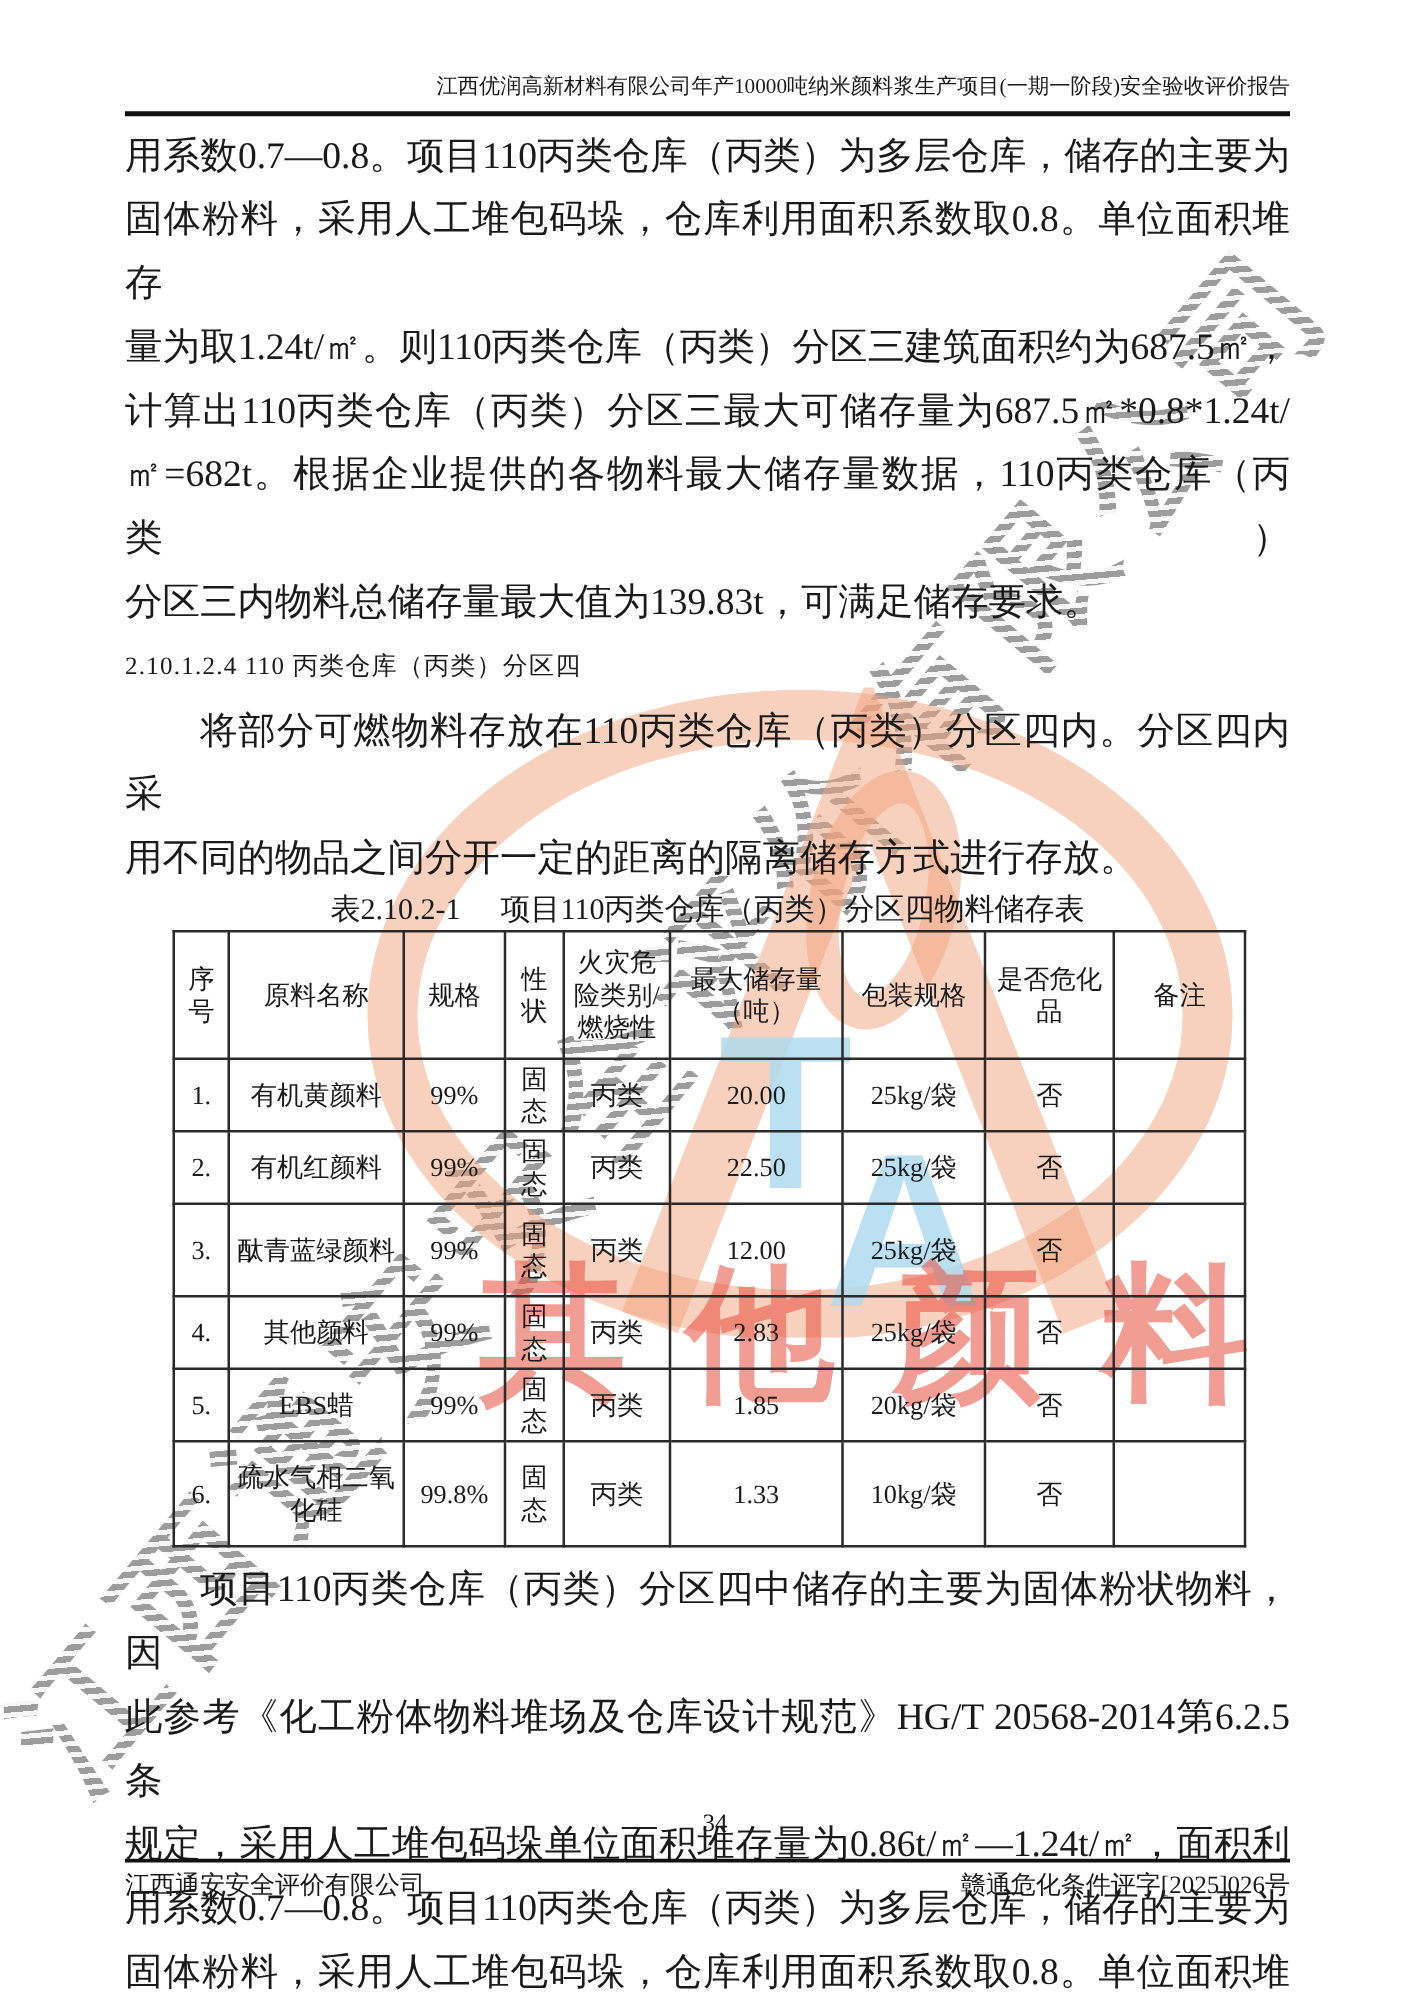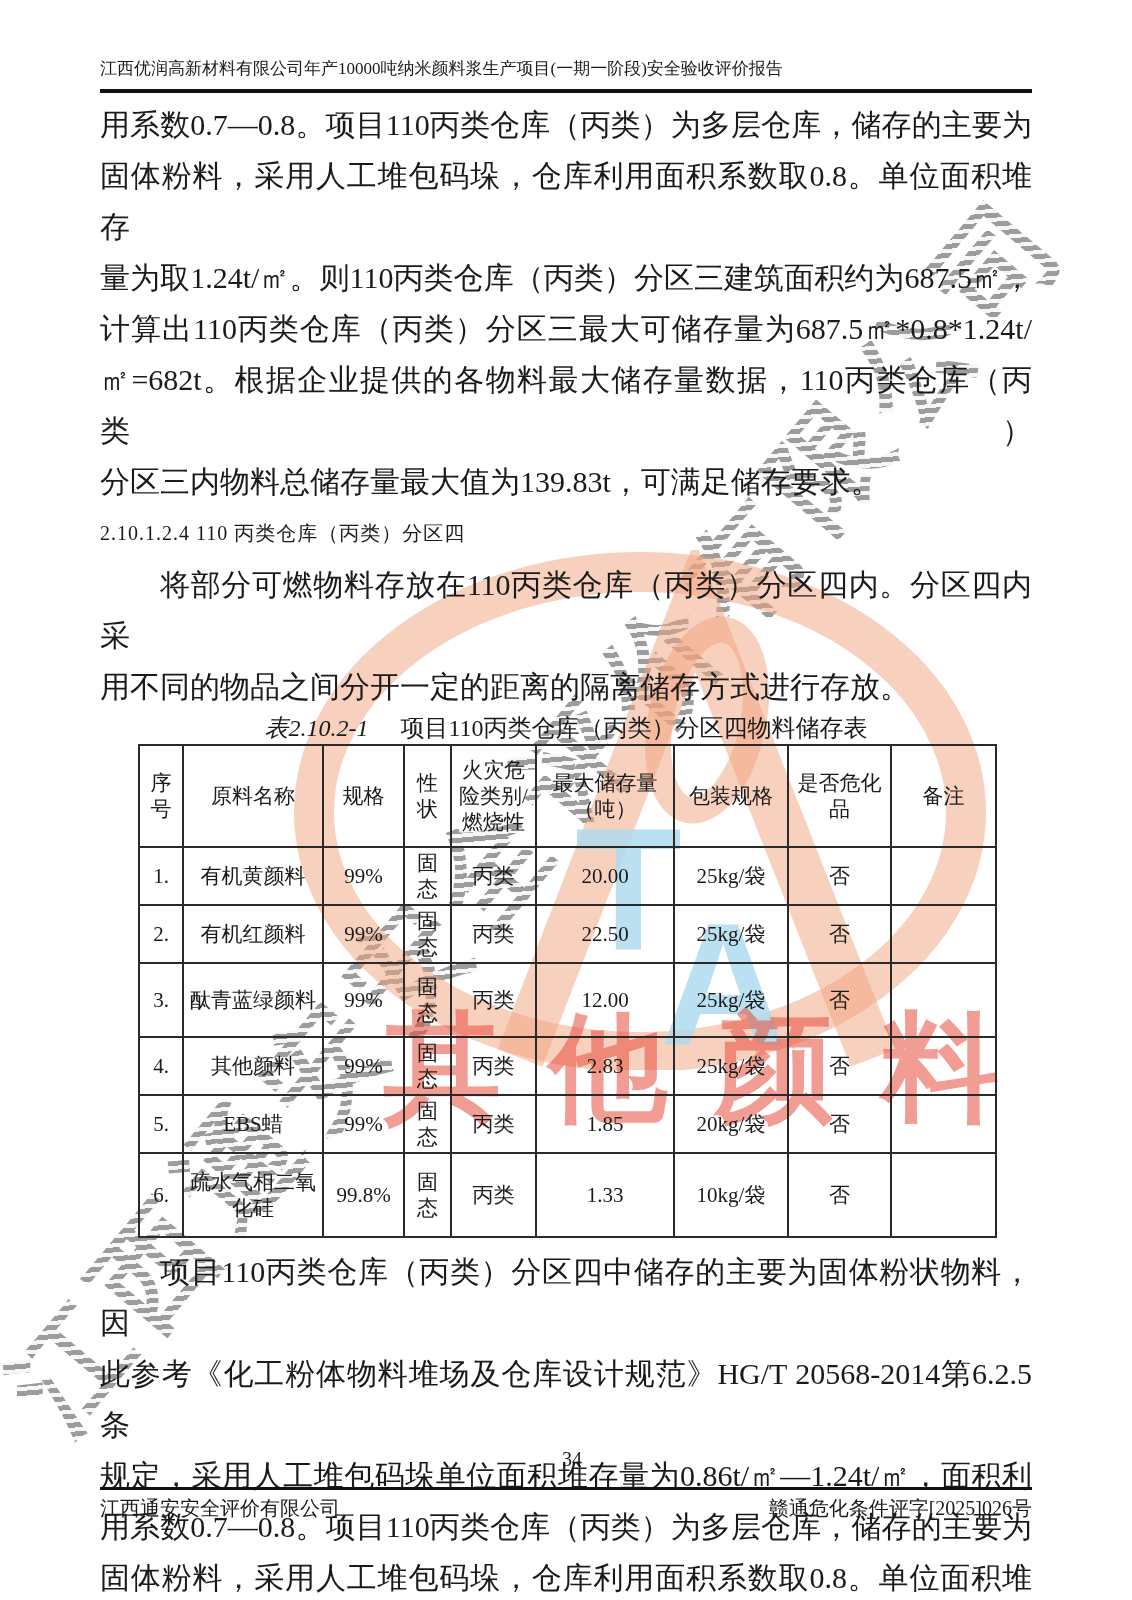--- a/index.html
+++ b/index.html
@@ -31,37 +31,37 @@
     font-family:"Liberation Sans","DejaVu Sans",sans-serif;
     font-size:118px; font-weight:bold; letter-spacing:48px;
     color:rgba(232,76,61,0.55); line-height:1;
   }
   .wm-logo{position:absolute; left:275px; top:550px;}
   
   .content{position:relative; z-index:1;}
   .pg-header{
     margin:0 100px; padding-top:56px; padding-bottom:7px;
     border-bottom:4px solid #111;
-    text-align:left; font-size:17px; line-height:26px;
+    text-align:right; font-size:17px; line-height:26px;
   }
   .main{margin:0 100px;}
   .bodyline{
     font-size:30px; line-height:51px; white-space:nowrap;
   }
   .bodyline.fill{white-space:normal; text-align:justify; text-align-last:justify;}
   .bodyline.indent{text-indent:60px;}
   .para1{margin-top:6px;}
   .para3{margin-top:8px;}
   .sec-heading{
     font-size:20px; font-weight:normal; line-height:52px; letter-spacing:1px;
   }
   .tbl-caption{
     text-align:center; font-size:24px; line-height:28px; margin-top:2px;
   }
-  .tbl-caption .cap-label{margin-right:32px;font-style:italic;}
+  .tbl-caption .cap-label{margin-right:32px;}
   table.mat{
     border-collapse:collapse; table-layout:fixed;
     margin-left:38px; width:857px; margin-top:2px;
     font-size:21px;
   }
   table.mat td, table.mat th{
     border:2px solid #2a2a2a; text-align:center; vertical-align:middle;
     padding:2px 3px; line-height:26px; font-weight:normal;
     overflow:hidden; word-break:break-all;
   }

